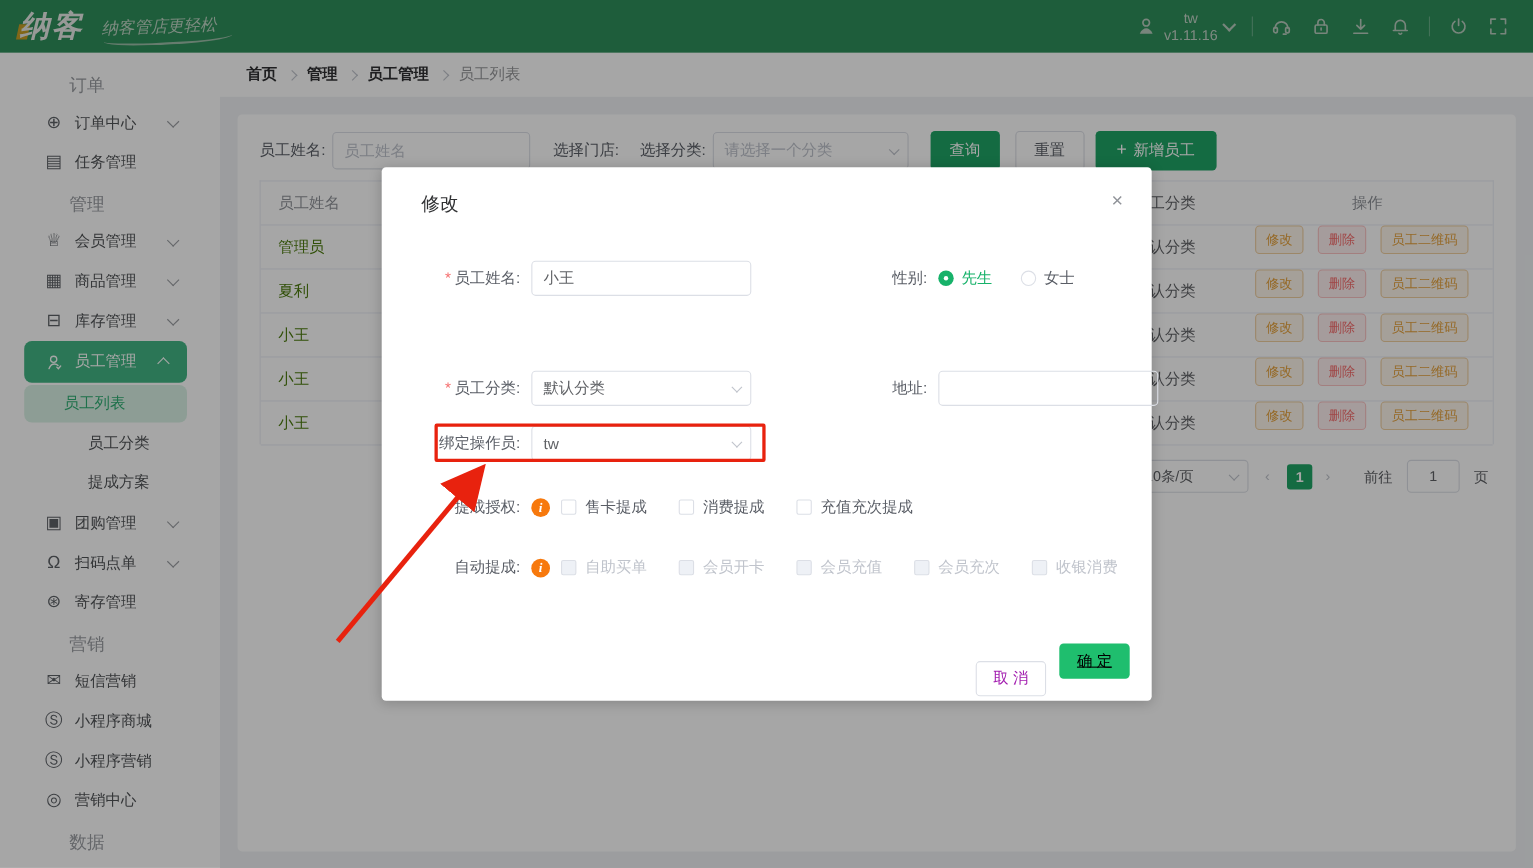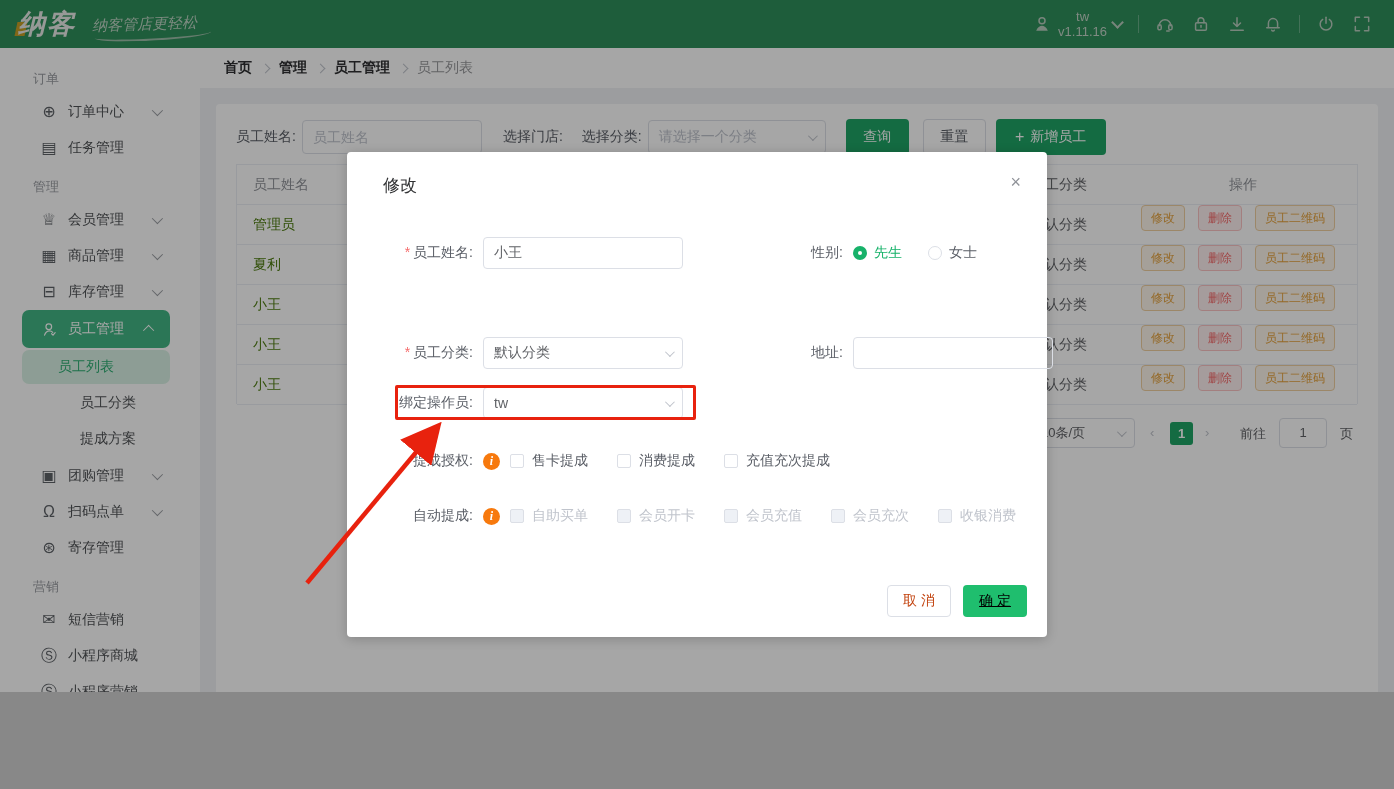--- a/index.html
+++ b/index.html
@@ -1,39 +1,39 @@
 <!DOCTYPE html>
 <html><head>
 <meta charset="utf-8">
 <style>
   * { margin:0; padding:0; box-sizing:border-box; }
   html,body { background:#888; }
   .page {
-    position:relative; width:1394px; height:692px; overflow:hidden;
+    position:relative; width:1394px; height:789px; overflow:hidden;
     font-family:"Liberation Sans","DejaVu Sans",sans-serif; font-size:14px; color:#303133;
     background:#f0f2f5; margin:0 auto;
   }
   
   .topbar { position:absolute; left:0; top:0; width:1394px; height:48px; background:#2f8f5b; display:flex; align-items:center; }
   .logo-wrap { display:flex; align-items:center; padding-left:18px; }
   .logo { font-size:27px; font-weight:bold; font-style:italic; color:#e9ece9; letter-spacing:2px; position:relative; }
   .logo::before { content:""; position:absolute; left:-2px; bottom:6px; width:10px; height:14px; background:#d8a01f; transform:skewX(-12deg); opacity:.9; }
   .logo-txt { position:relative; }
   .tagline { margin-left:16px; font-size:15px; font-style:italic; color:#bfd5c5; position:relative; transform:rotate(-2deg); }
   .tagline::after { content:""; position:absolute; left:2px; right:-14px; bottom:-7px; height:10px; border-bottom:2px solid #9dbfa9; border-radius:0 0 100% 60%; }
   .topbar-right { margin-left:auto; display:flex; align-items:center; gap:16px; padding-right:22px; color:#bccfc2; }
   .tb-ic { width:20px; height:20px; display:inline-flex; }
   .tb-ic svg { width:100%; height:100%; stroke:#b9cdbf; fill:none; stroke-width:1.8; stroke-linecap:round; stroke-linejoin:round; }
   .user-block { display:flex; align-items:center; gap:6px; }
   .user-txt { display:flex; flex-direction:column; align-items:center; line-height:15px; font-size:13px; color:#c3d4c8; }
   .chev { width:9px; height:9px; border-right:2px solid #b9cdbf; border-bottom:2px solid #b9cdbf; transform:rotate(45deg); margin-top:-4px; }
   .tb-div { width:1px; height:18px; background:rgba(255,255,255,.28); }
   
   .sidebar { position:absolute; left:0; top:48px; width:200px; height:741px; background:#fff; overflow:hidden; padding-top:10px; }
-  .sec-label { height:30px; line-height:30px; padding-left:33px; color:#9a9da2; font-size:13px; margin-top:6px; }
+  .sec-label { height:30px; line-height:30px; padding-left:63px; color:#9a9da2; font-size:16px; margin-top:6px; }
   .s-item { height:36px; display:flex; align-items:center; padding-left:40px; color:#515457; cursor:pointer; position:relative; }
   .s-ic { width:18px; height:18px; margin-right:10px; font-size:16px; line-height:18px; color:#5f6368; display:inline-flex; align-items:center; justify-content:center; }
   .s-ic svg { width:17px; height:17px; stroke:#5f6368; fill:none; stroke-width:1.7; stroke-linecap:round; }
   .s-chev { position:absolute; right:40px; width:8px; height:8px; border-right:1.6px solid #9a9da2; border-bottom:1.6px solid #9a9da2; transform:rotate(45deg) translateY(-2px); }
   .s-item.active-pill { background:#42b684; border-radius:7px; margin:0 30px 0 22px; padding-left:18px; height:38px; color:#fff; }
   .s-item.active-pill .s-ic svg { stroke:#fff; }
   .s-item.active-pill .s-chev { right:16px; border-color:#fff; transform:rotate(-135deg) translateY(-2px); }
   .s-sub { height:34px; display:flex; align-items:center; padding-left:58px; color:#515457; cursor:pointer; margin:2px 30px 2px 22px; border-radius:7px; }
   .s-sub.active { background:#d9f2e5; color:#2fae74; padding-left:36px; }
   
@@ -93,21 +93,21 @@
   .radio-lab-on { color:#17b26a; margin-right:26px; }
   .radio-lab-off { color:#5a5e66; }
   .info-ic { width:17px; height:17px; border-radius:50%; background:#f7790d; color:#fff; font-style:italic; font-weight:bold; font-size:12px; display:inline-flex; align-items:center; justify-content:center; font-family:"Liberation Serif",serif; margin-right:10px; }
   .cb-row { display:flex; align-items:center; }
   .cb { width:14px; height:14px; border:1px solid #dcdfe6; border-radius:2px; background:#fff; margin-right:8px; }
   .cb-item { display:flex; align-items:center; margin-right:29px; color:#5a5e66; }
   .cb-row.disabled .cb { background:#eef1f6; }
   .cb-row.disabled .cb-item { color:#c0c4cc; }
   .m-footer { position:absolute; right:20px; top:433px; display:flex; gap:12px; }
   .m-btn { width:64px; height:32px; border-radius:4px; display:flex; align-items:center; justify-content:center; cursor:pointer; }
-  .m-cancel { border:1px solid #dcdfe6; color:#c2410c; background:#fff; }
+  .m-cancel { border:1px solid #dcdfe6; color:#a21caf; background:#fff;margin-top:16px; }
   .m-confirm { background:#1fbe6e; color:#000000;text-decoration:underline; }
   
   .anno-rect { position:absolute; left:395px; top:385px; width:301px; height:35px; border:3px solid #e8220e; border-radius:2px; z-index:30; }
   .anno-arrow { position:absolute; inset:0; z-index:31; pointer-events:none; }
 </style>
 </head>
 <body>
 
 <div class="page">
 

